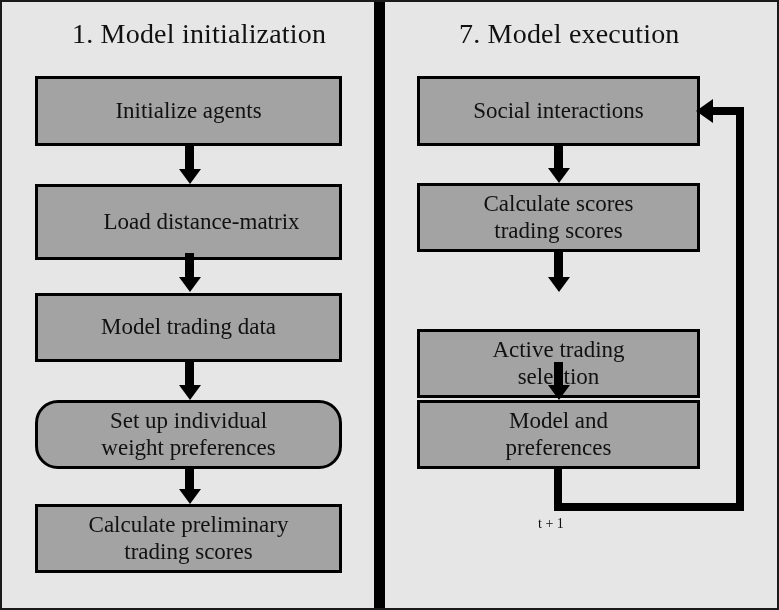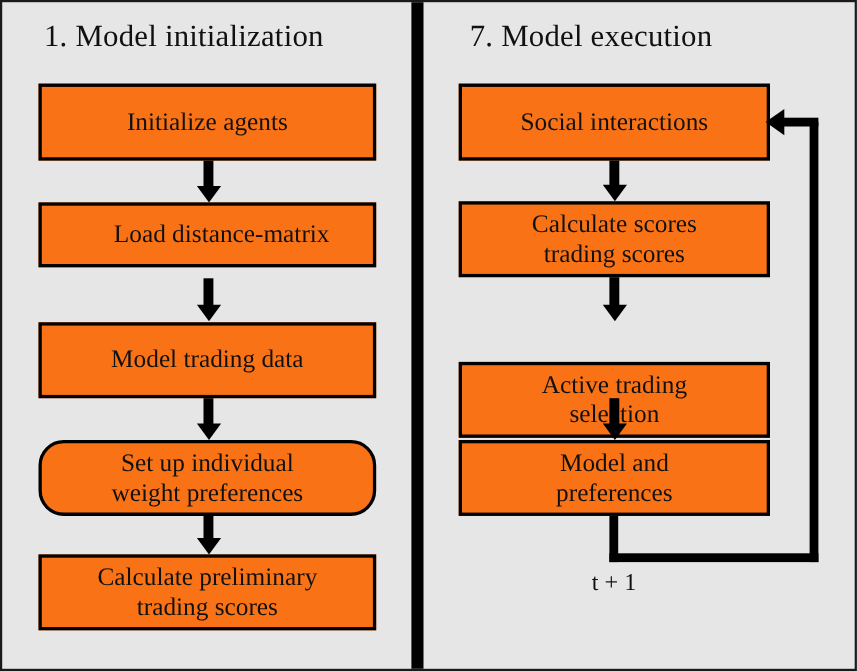--- a/index.html
+++ b/index.html
@@ -32,26 +32,27 @@
     top: 0;
   }
 
   .panel-title {
     position: absolute;
     font-size: 28px;
     line-height: 1;
     color: #111111;
     white-space: nowrap;
     letter-spacing: 0.2px;
+    margin-left: 32px;
   }
 
   
   .node {
     position: absolute;
-    background: #f97316;
+    background: #a3a3a3;
     border: 3px solid #000000;
     box-sizing: border-box;
     display: flex;
     align-items: center;
     justify-content: center;
     text-align: center;
     color: #111111;
     font-size: 23px;
     line-height: 1.14;
     padding: 0 6px;
@@ -89,21 +90,21 @@
   .loop-head {
     position: absolute;
     width: 0;
     height: 0;
     border-top: 12px solid transparent;
     border-bottom: 12px solid transparent;
     border-right: 17px solid #000000;
   }
   .loop-label {
     position: absolute;
-    font-size: 22px;
+    font-size: 14px;
     color: #111111;
     white-space: nowrap;
   }
 </style>
 </head>
 <body>
 
 <div id="figure">
 
   <div class="panel" style="left:0; width:372px; height:610px;">
@@ -111,21 +112,21 @@
     <div class="panel-title" style="left:38px; top:18px;">1. Model initialization</div>
 
     <div class="node" style="left:33px; top:74px; width:307px; height:70px;">
       <span class="label">
         <span>Initialize agents</span>
       </span>
     </div>
 
     <div class="arrow-down" style="left:183px; top:144px; height:24px;"></div>
 
-    <div class="node" style="left:33px; top:182px; width:307px; height:59px;padding-left:32px;">
+    <div class="node" style="left:33px; top:182px; width:307px; height:76px;padding-left:32px;">
       <span class="label">
         <span>Load distance-matrix</span>
       </span>
     </div>
 
     <div class="arrow-down" style="left:183px; top:251px; height:25px;"></div>
 
     <div class="node" style="left:33px; top:291px; width:307px; height:69px;">
       <span class="label">
         <span>Model trading data</span>

